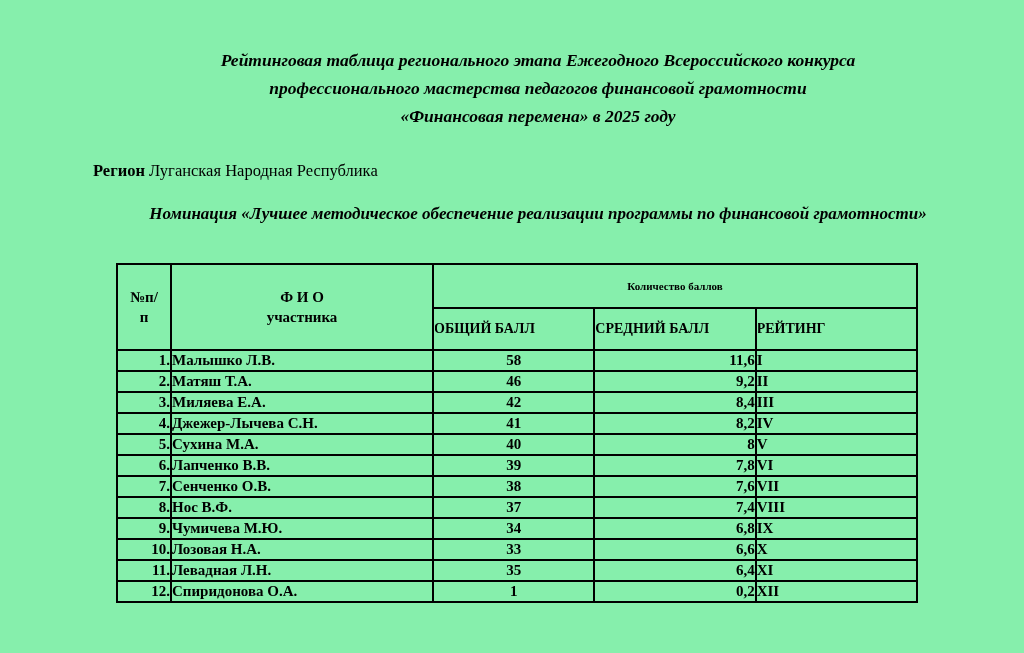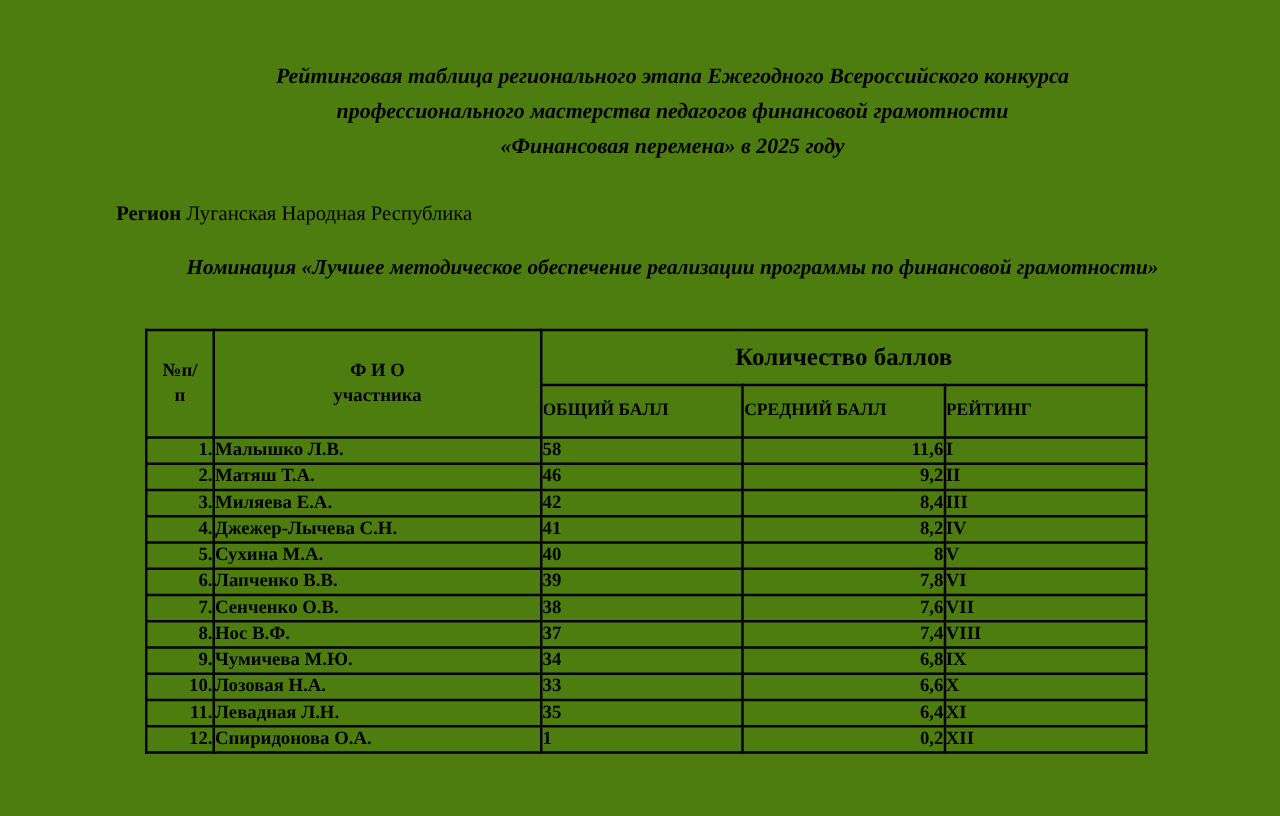--- a/index.html
+++ b/index.html
@@ -4,21 +4,21 @@
 <style>
   html, body {
     margin: 0;
     padding: 0;
     background: #ffffff;
   }
   .page {
     position: relative;
     width: 1024px;
     height: 653px;
-    background: #4d7c0f;
+    background: #86efac;
     color: #000000;
     font-family: "Liberation Serif", serif;
     overflow: hidden;
   }
   .doc-title {
     position: absolute;
     top: 46px;
     left: 94px;
     width: 888px;
     text-align: center;
@@ -70,40 +70,40 @@
   th.h-num, th.h-fio {
     text-align: center;
     vertical-align: middle;
     font-size: 15px;
     line-height: 20px;
     white-space: pre-line;
   }
   th.h-group {
     text-align: center;
     vertical-align: middle;
-    font-size: 20px;
+    font-size: 11px;
   }
   th.h-sub {
     text-align: left;
     vertical-align: middle;
     font-size: 14px;
     padding-left: 12px;
     border-radius: 13px;
   }
   tr.data-row {
     height: 21px;
   }
   tr.data-row td {
     font-size: 15px;
     line-height: 19px;
     vertical-align: middle;
   }
   td.c-num    { text-align: right; padding-right: 7px; }
   td.c-name   { text-align: left;  padding-left: 8px; }
-  td.c-total  { text-align: left;  padding-left: 7px; }
+  td.c-total  { text-align: center;  padding-left: 7px; }
   td.c-avg    { text-align: right;  padding-left: 7px; }
   td.c-rating { text-align: left;  padding-left: 7px; }
 </style>
 </head>
 <body>
 
 <div class="page">
 
   <div class="doc-title">
     <div>Рейтинговая таблица регионального этапа Ежегодного Всероссийского конкурса</div>

